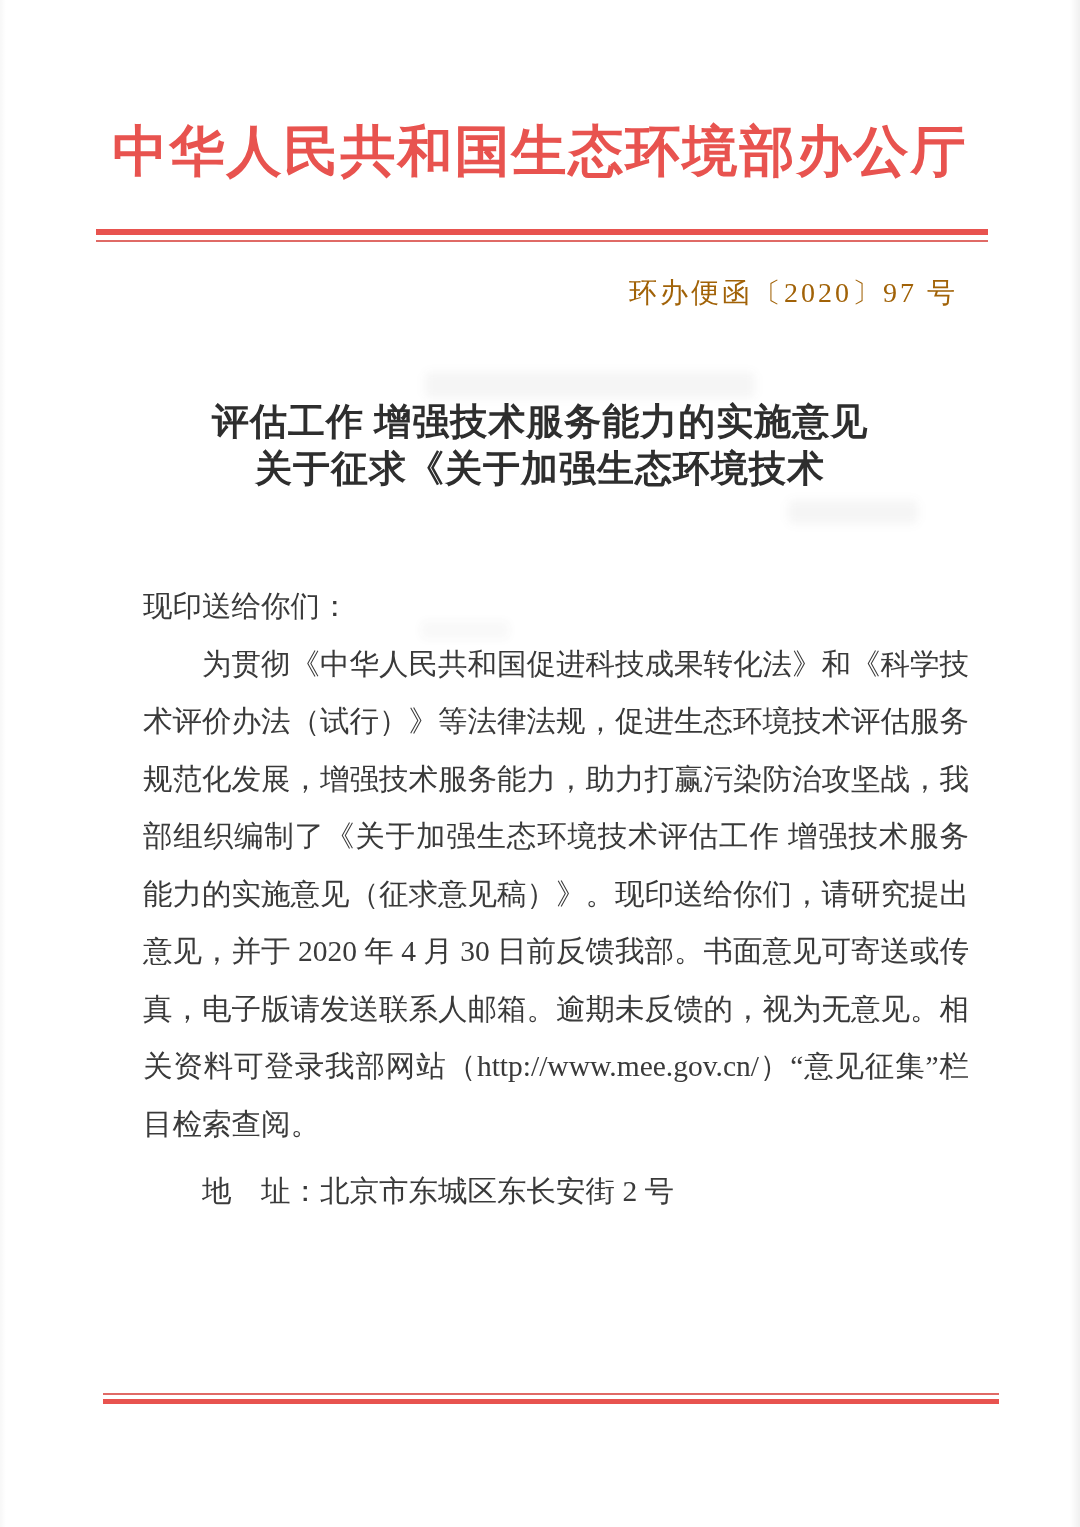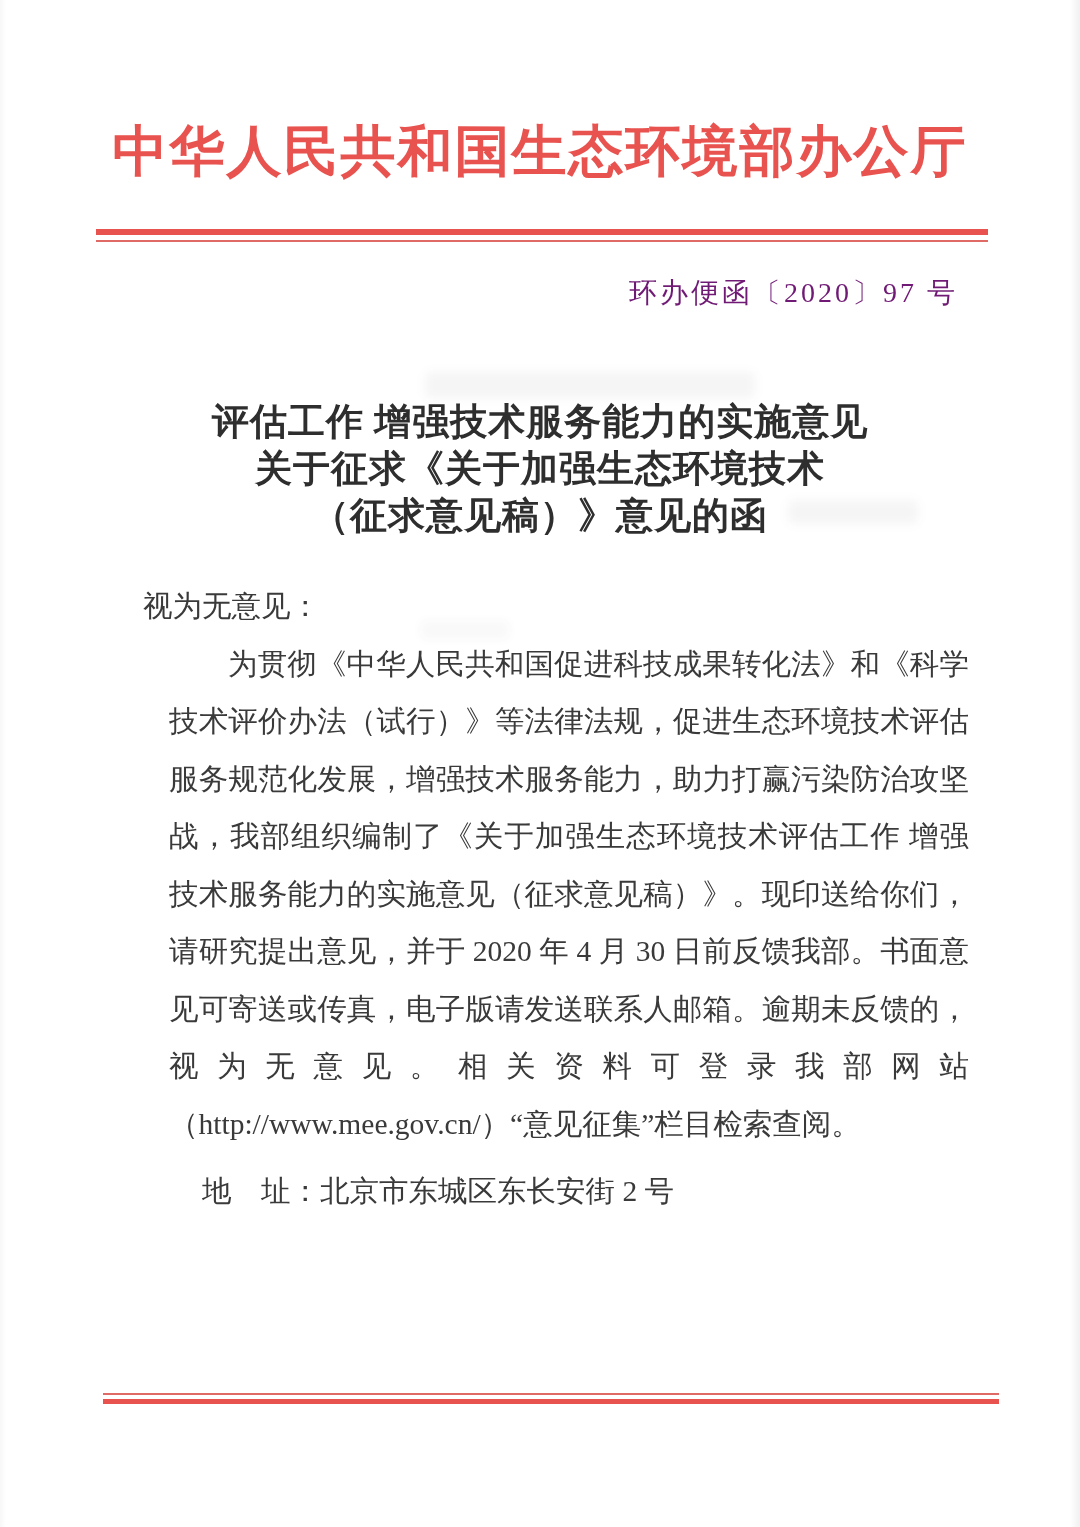--- a/index.html
+++ b/index.html
@@ -49,21 +49,21 @@
   }
   .sep-top .thick { height: 6px; background: #e8534f; }
   .sep-top .gap   { height: 5px; }
   .sep-top .thin  { height: 2px; background: #e06a66; }
 
   .doc-number {
     position: absolute;
     top: 274px; right: 122px;
     font-size: 28px;
     letter-spacing: 3px;
-    color: #701a75;
+    color: #a16207;
     white-space: nowrap;
   }
 
   .doc-title {
     position: absolute;
     top: 398px; left: 0; width: 100%;
     text-align: center;
     font-size: 37px;
     font-weight: 700;
     color: #2e2e2e;
@@ -75,21 +75,20 @@
     position: absolute;
     top: 578px; left: 143px; width: 826px;
     font-size: 29.5px;
     line-height: 57.5px;
     color: #3a3a3a;
   }
   .body-text p.salutation { text-align: left; }
   .body-text p.para {
     text-align: justify;
     text-indent: 2em;
-    margin-left: 26px;
   }
   .contacts { margin-top: 8px; }
   .contacts p {
     line-height: 60px;
     text-indent: 2em;
     white-space: nowrap;
   }
 
   .sep-bottom {
     position: absolute; left: 103px; top: 1393px; width: 896px;
@@ -115,25 +114,24 @@
     <div class="thick"></div>
     <div class="gap"></div>
     <div class="thin"></div>
   </div>
 
   <div class="doc-number">环办便函〔2020〕97 号</div>
 
   <div class="doc-title">
     <div>评估工作 增强技术服务能力的实施意见</div>
     <div>关于征求《关于加强生态环境技术</div>
-    <div>（征求意见稿）》意见的函</div>
   </div>
 
   <div class="body-text">
-    <p class="salutation">视为无意见：</p>
+    <p class="salutation">现印送给你们：</p>
     <p class="para">为贯彻《中华人民共和国促进科技成果转化法》和《科学技术评价办法（试行）》等法律法规，促进生态环境技术评估服务规范化发展，增强技术服务能力，助力打赢污染防治攻坚战，我部组织编制了《关于加强生态环境技术评估工作 增强技术服务能力的实施意见（征求意见稿）》。现印送给你们，请研究提出意见，并于 2020 年 4 月 30 日前反馈我部。书面意见可寄送或传真，电子版请发送联系人邮箱。逾期未反馈的，视为无意见。相关资料可登录我部网站（http://www.mee.gov.cn/）“意见征集”栏目检索查阅。</p>
 
     <div class="contacts">
       <p><span>地　址：</span><span>北京市东城区东长安街 2 号</span></p>
     </div>
   </div>
 
   <div class="sep-bottom">
     <div class="thin"></div>
     <div class="gap"></div>

